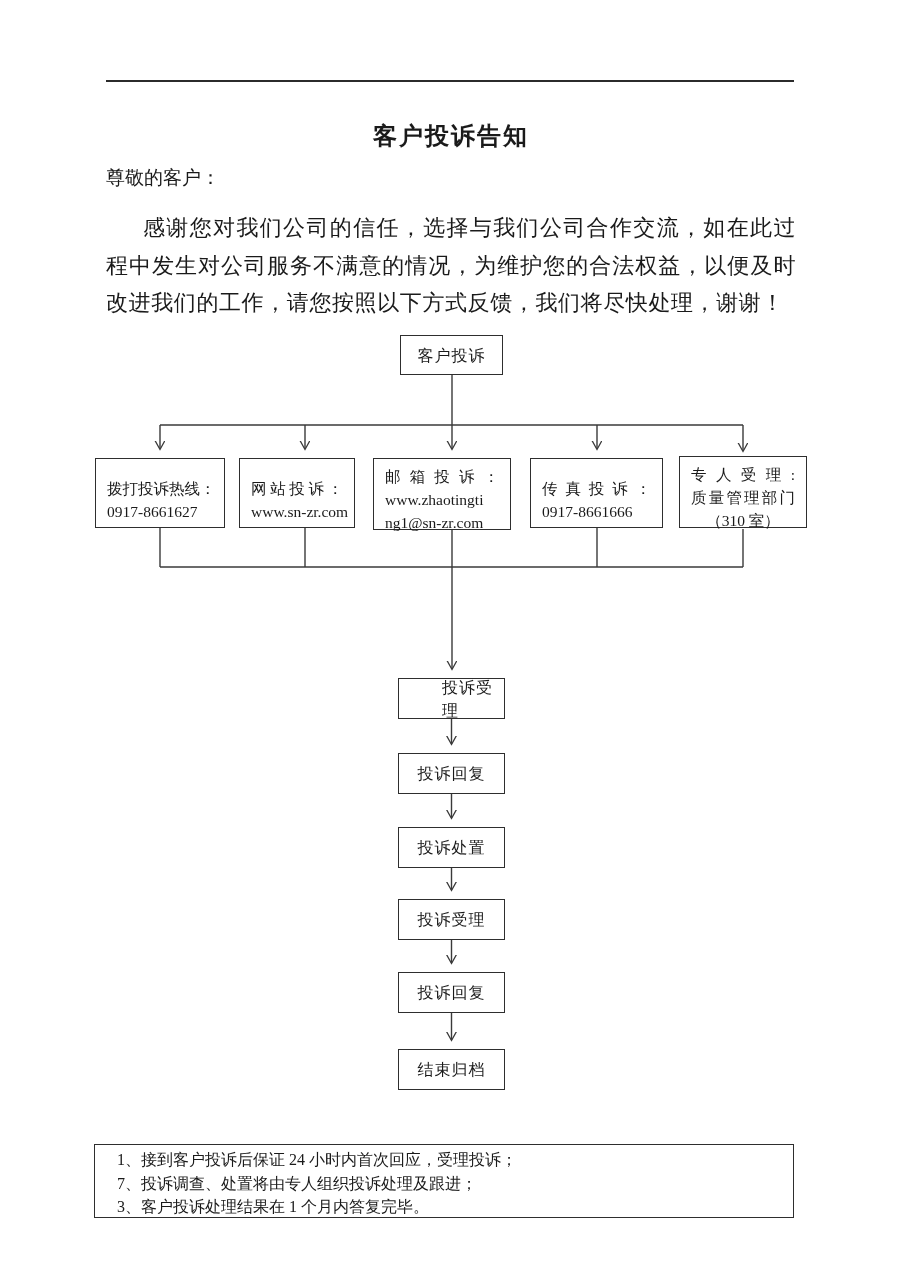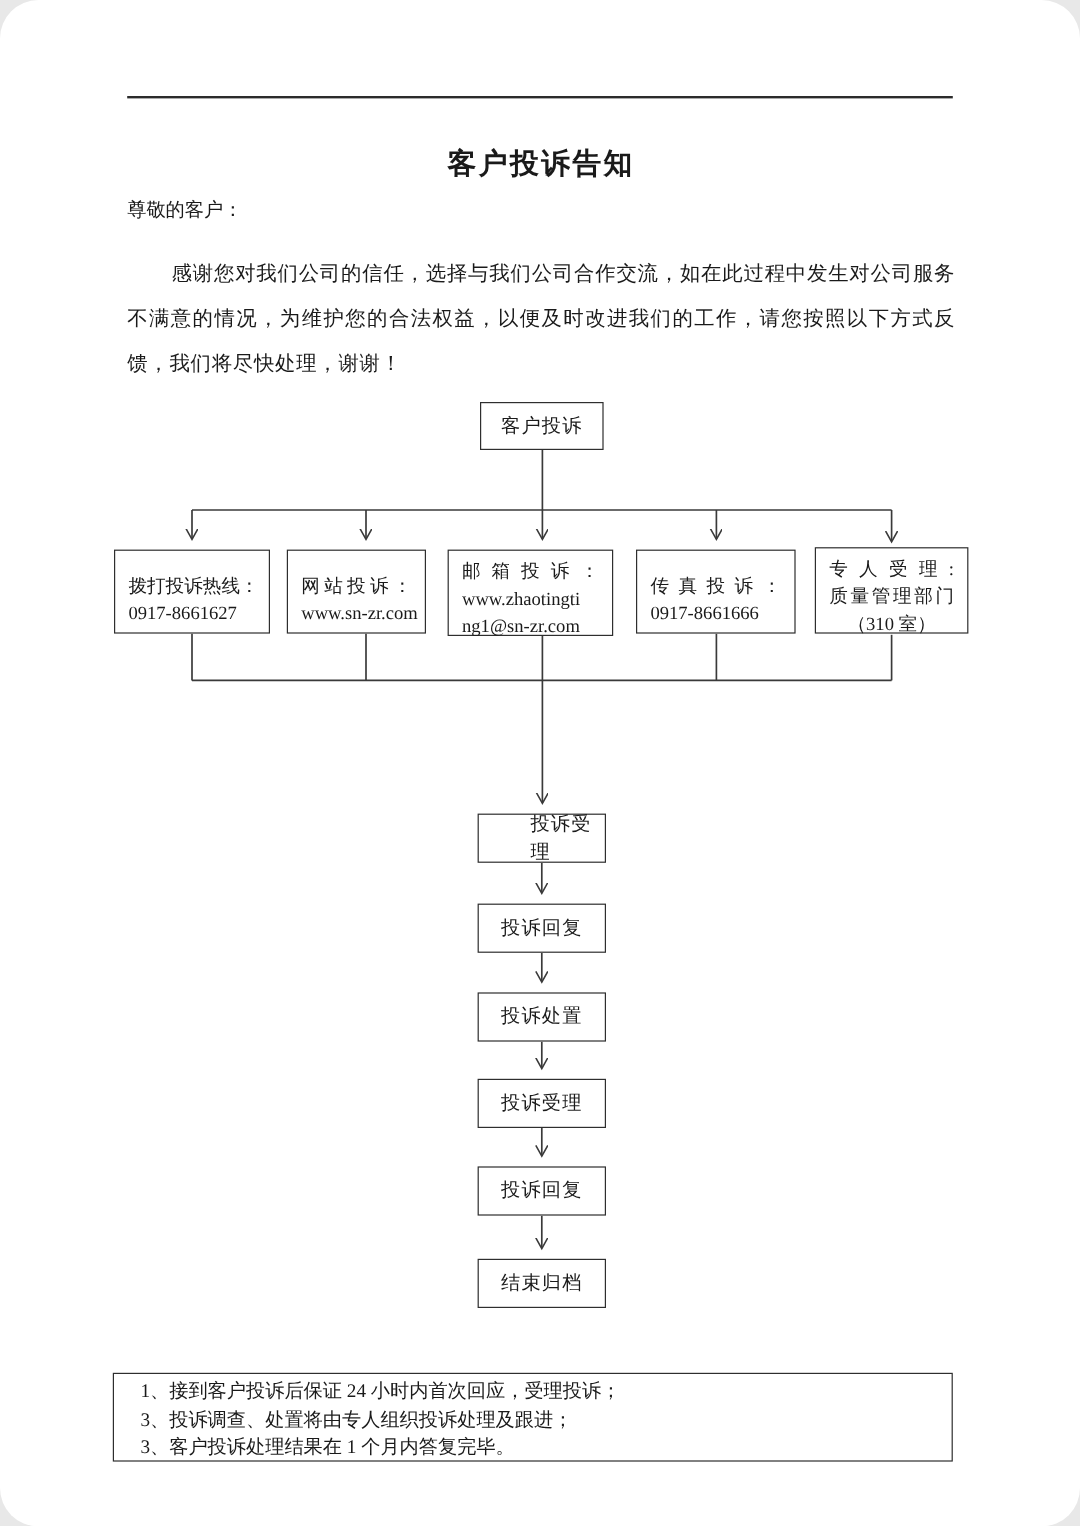--- a/index.html
+++ b/index.html
@@ -9,39 +9,38 @@
   }
   html,body{margin:0;padding:0;background:#e8e8e8;}
   .page{
     position:relative;
     width:900px;height:1272px;
     background:var(--bg);
     margin:0 auto;
     font-family:"Liberation Serif","DejaVu Serif",serif;
     color:var(--text);
     overflow:hidden;
-    border-radius:32px;
   }
   .hrule{
     position:absolute;left:106px;top:80px;width:688px;height:2px;
     background:#2b2b2b;
   }
   .doc-title{
     position:absolute;left:106px;top:120px;width:690px;
     text-align:center;
     font-family:"Liberation Sans","DejaVu Sans",sans-serif;
     font-weight:700;font-size:24px;letter-spacing:2px;
   }
   .salutation{
     position:absolute;left:106px;top:165px;
-    font-size:16px;
+    font-size:19px;
   }
   .body-par{
     position:absolute;left:106px;top:209px;width:690px;
-    font-size:17px;line-height:37.5px;
+    font-size:22px;line-height:37.5px;
     text-align:justify;text-indent:37px;
     letter-spacing:0.6px;
   }
   svg.connectors{position:absolute;left:0;top:0;pointer-events:none;}
   svg.connectors path,svg.connectors line{stroke:var(--line);stroke-width:1.4;fill:none;}
   #arw path{stroke:var(--line);stroke-width:1.3;fill:none;}
   .fbox{
     position:absolute;box-sizing:border-box;
     border:1.6px solid #2e2e2e;background:var(--bg);
     font-size:15.5px;line-height:23px;
@@ -158,17 +157,17 @@
   </div>
   <div class="fbox step-box" style="top:972px;">
     <span>投诉回复</span>
   </div>
   <div class="fbox step-box" style="top:1049px;">
     <span>结束归档</span>
   </div>
 
   <div class="note-box">
     <div class="note-line">1、接到客户投诉后保证 24 小时内首次回应，受理投诉；</div>
-    <div class="note-line">3、投诉调查、处置将由专人组织投诉处理及跟进；</div>
+    <div class="note-line">7、投诉调查、处置将由专人组织投诉处理及跟进；</div>
     <div class="note-line">3、客户投诉处理结果在 1 个月内答复完毕。</div>
   </div>
 
 </div>
 
 </body></html>

